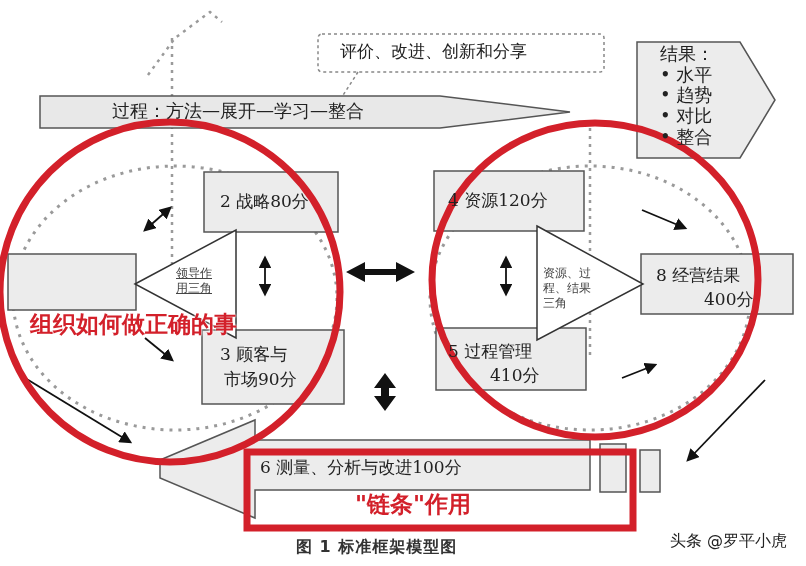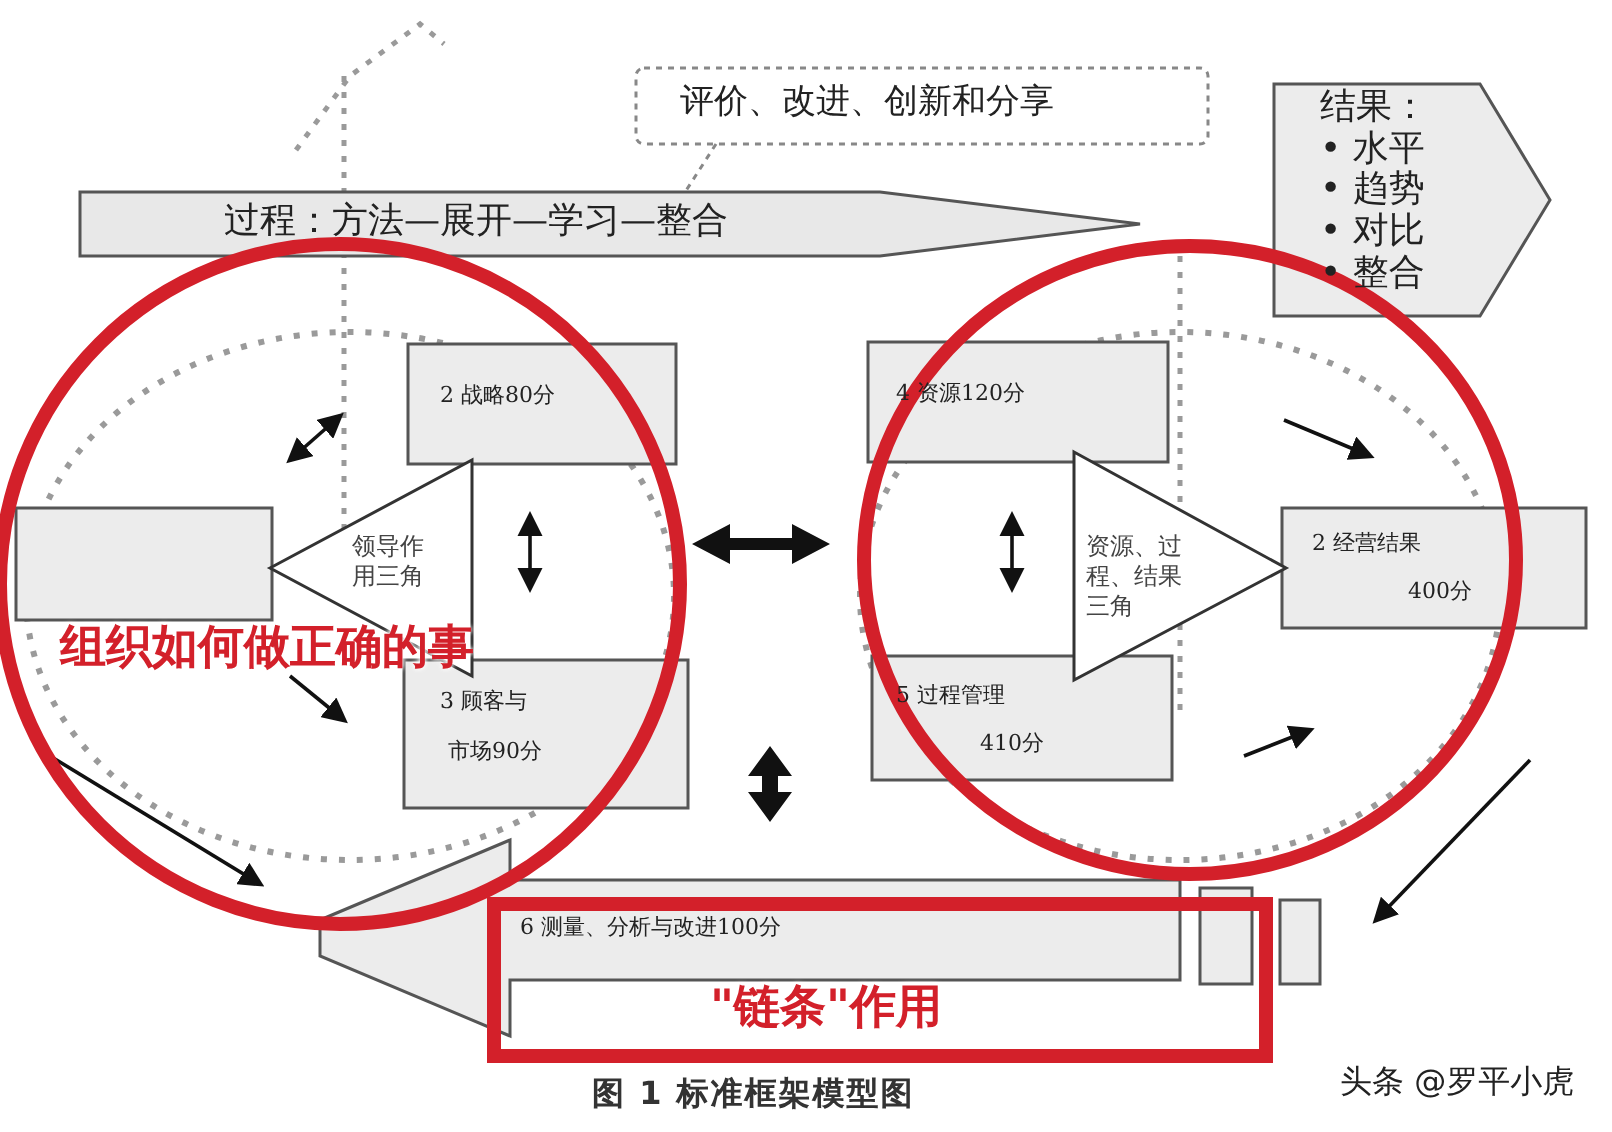--- a/index.html
+++ b/index.html
@@ -2,21 +2,21 @@
 <html><head>
   <meta charset="utf-8">
   <style>
     html, body { margin: 0; padding: 0; background: #ffffff; }
     body { width: 806px; height: 566px; position: relative; overflow: hidden;
            font-family: "DejaVu Serif", "Liberation Serif", serif; color: #222; }
     #stage { position: absolute; left: 0; top: 0; width: 806px; height: 566px; }
     svg { position: absolute; left: 0; top: 0; }
     .lbl { position: absolute; white-space: nowrap; line-height: 1.1; }
     .serif { font-family: "DejaVu Serif", "Liberation Serif", serif; }
-    .box-text { font-size: 11px; color: #222; }
+    .box-text { font-size: 17px; color: #222; }
     .small-text { font-size: 12px; color: #444; line-height: 1.25; }
     .red-text { font-family: "DejaVu Sans", "Liberation Sans", sans-serif; font-weight: bold;
                 color: #d3202a; font-size: 23px; letter-spacing: 0px;
                 text-shadow: 0 0 2px #fff, 0 0 3px #fff; }
     .results { font-size: 18px; line-height: 1.15; color: #222; }
     .caption { font-family: "DejaVu Sans", "Liberation Sans", sans-serif; font-size: 16px; color: #333; font-weight: bold; letter-spacing: 1px;}
     .watermark { font-family: "DejaVu Sans", "Liberation Sans", sans-serif; font-size: 16px; color: #222; }
   </style>
 </head>
 <body>
@@ -92,25 +92,25 @@
   </div>
 
   <div class="lbl serif" style="left:112px; top:101px; font-size:18px;">过程：方法—展开—学习—整合</div>
 
   <div class="lbl serif box-text" style="left:220px; top:192px;">2  战略80分</div>
   <div class="lbl serif box-text" style="left:220px; top:345px;">3  顾客与</div>
   <div class="lbl serif box-text" style="left:224px; top:370px;">市场90分</div>
   <div class="lbl serif box-text" style="left:448px; top:191px;">4  资源120分</div>
   <div class="lbl serif box-text" style="left:448px; top:342px;">5  过程管理</div>
   <div class="lbl serif box-text" style="left:490px; top:366px;">410分</div>
-  <div class="lbl serif box-text" style="left:656px; top:266px;">2  经营结果</div>
+  <div class="lbl serif box-text" style="left:656px; top:266px;">8  经营结果</div>
   <div class="lbl serif box-text" style="left:704px; top:290px;">400分</div>
   <div class="lbl serif box-text" style="left:260px; top:458px;">6  测量、分析与改进100分</div>
 
-  <div class="lbl serif small-text" style="left:176px; top:266px;">
+  <div class="lbl serif small-text" style="left:176px; top:266px;text-decoration:underline;">
     <div>领导作</div>
     <div>用三角</div>
   </div>
   <div class="lbl serif small-text" style="left:543px; top:266px;">
     <div>资源、过</div>
     <div>程、结果</div>
     <div>三角</div>
   </div>
 
   <div class="lbl red-text" style="left:30px; top:312px;">组织如何做正确的事</div>

